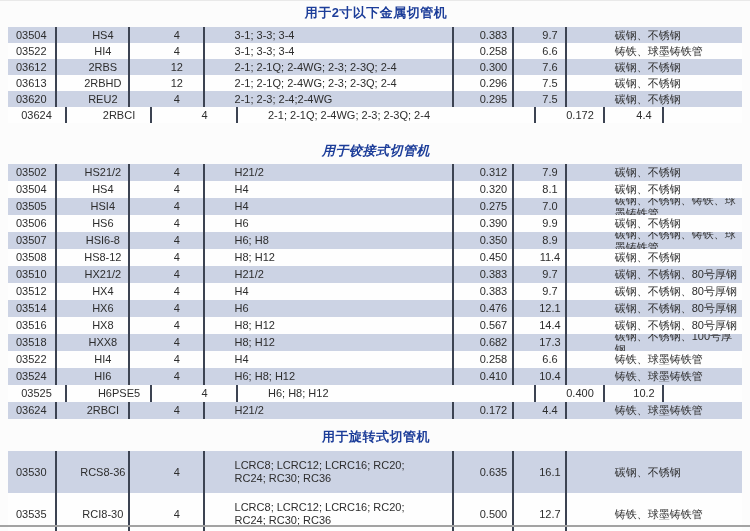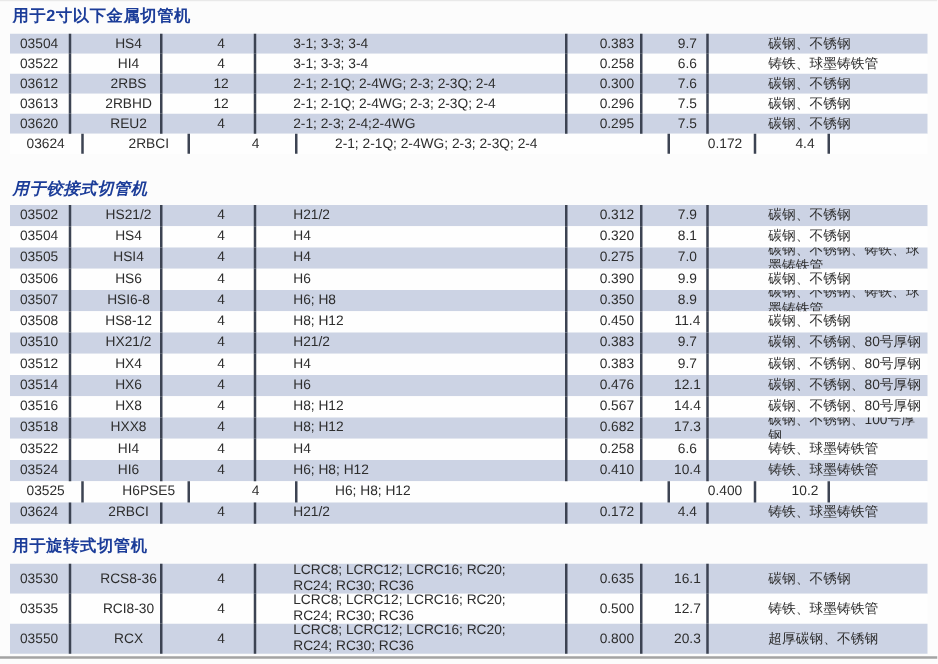--- a/index.html
+++ b/index.html
@@ -14,28 +14,29 @@
     width: 750px; height: 531px;
     border-top: 1px solid #e9e9e9;
   }
   .section { margin-left: 8px; width: 734px; }
   .section-title {
     color: #1c3d99;
     font-size: 13px;
     font-weight: bold;
     letter-spacing: 0.5px;
     margin-left: 2px;
+    text-align: center;
   }
   .sec-0 .section-title { padding-top: 3px; margin-bottom: 5px; }
   .sec-1 .section-title { padding-top: 19px; margin-bottom: 4px; font-style: italic; }
   .sec-2 .section-title { padding-top: 9px; margin-bottom: 5px; }
   .row { display: flex; width: 734px; gap: 21px; }
   .sec-0 .row { height: 16px; }
   .sec-1 .row { height: 17px; }
-  .sec-2 .row { height: 24px; }
+  .sec-2 .row { height: 42px; }
   .rows .row:nth-child(odd)  { background: #ccd3e4; }
   .rows .row:nth-child(even) { background: #fefefe; }
   .cell {
     font-size: 11px;
     color: #2d2d2d;
     display: flex;
     align-items: center;
     overflow: hidden;
     line-height: 13px;
   }

